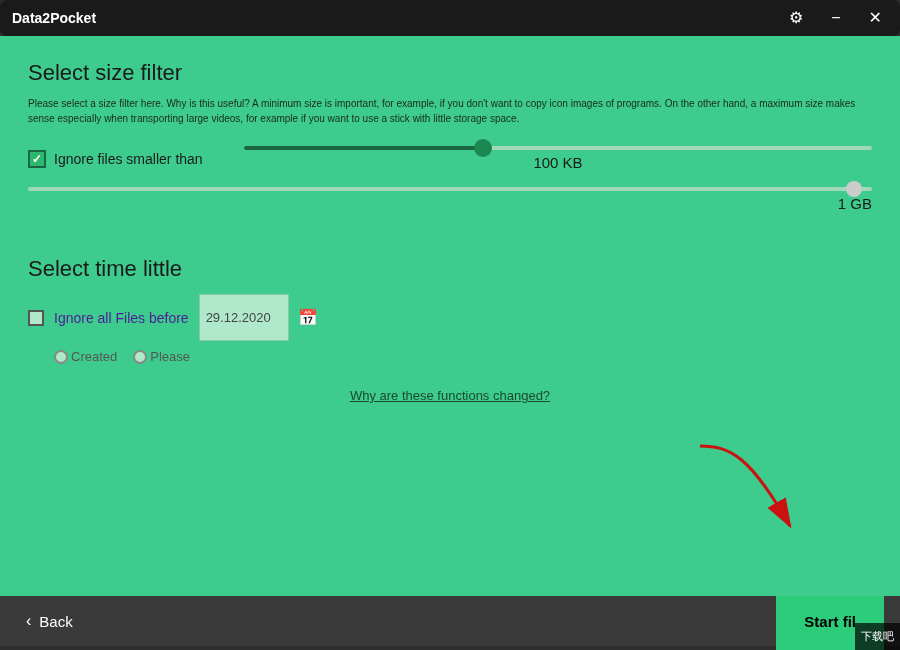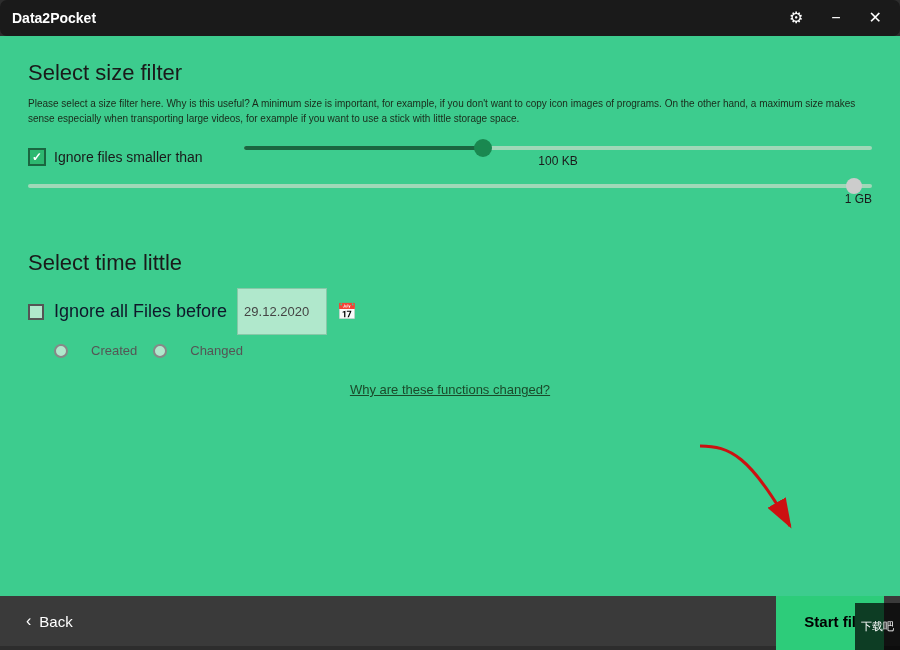--- a/index.html
+++ b/index.html
@@ -132,21 +132,21 @@
       width: 18px;
       height: 18px;
       background: #1a8850;
       border-radius: 50%;
       position: absolute;
       top: 50%;
       transform: translateY(-50%);
       cursor: pointer;
     }
     .slider-value {
-      font-size: 12px;
+      font-size: 15px;
       color: #1a1a1a;
       text-align: center;
     }
 
     .slider-track-inactive {
       width: 100%;
       height: 4px;
       background: #a0d8b8;
       border-radius: 2px;
       position: relative;
@@ -203,21 +203,21 @@
     .radio-row {
       display: flex;
       align-items: center;
       gap: 16px;
       margin-top: 8px;
       margin-left: 26px;
     }
     .radio-item {
       display: flex;
       align-items: center;
-      gap: 23px;
+      gap: 3px;
     }
     .radio-circle {
       width: 14px;
       height: 14px;
       border-radius: 50%;
       border: 2px solid #888;
       background: #b0e8cc;
       flex-shrink: 0;
     }
     .radio-label {
@@ -281,21 +281,21 @@
     }
 
     
     .watermark {
       position: absolute;
       bottom: 0;
       right: 0;
       background: rgba(0,0,0,0.7);
       color: #fff;
       font-size: 11px;
-      padding: 16px 6px;
+      padding: 6px 6px;
       z-index: 10;
     }
   </style>
 </head>
 <body>
 
 <div class="title-bar">
   <div class="title-bar-left">
     <span class="title-text">Data2Pocket</span>
   </div>
@@ -336,33 +336,33 @@
     </div>
   </div>
 
   <div class="divider"></div>
 
   <div class="time-filter-section">
     <div class="section-title">Select time little</div>
 
     <div class="date-row">
       <div class="checkbox-square-small"></div>
-      <span class="filter-label" style="min-width:auto;font-size:18px;font-weight:500;color:#0f172a;">Ignore all Files before</span>
+      <span class="filter-label" style="min-width:auto;font-size:14px;font-weight:500;color:#4c1d95;">Ignore all Files before</span>
       <input class="date-input" type="text" value="29.12.2020" readonly="" style="">
       <span class="calendar-icon">📅</span>
     </div>
 
     <div class="radio-row">
       <div class="radio-item">
         <div class="radio-circle"></div>
         <span class="radio-label">Created</span>
       </div>
       <div class="radio-item">
         <div class="radio-circle"></div>
-        <span class="radio-label">Changed</span>
+        <span class="radio-label">Please</span>
       </div>
     </div>
   </div>
 
   <div class="arrow-overlay">
     <svg width="160" height="120" viewBox="0 0 160 120">
       <defs>
         <marker id="arrowhead" markerWidth="10" markerHeight="7" refX="9" refY="3.5" orient="auto">
           <polygon points="0 0, 10 3.5, 0 7" fill="#cc1111"></polygon>
         </marker>

